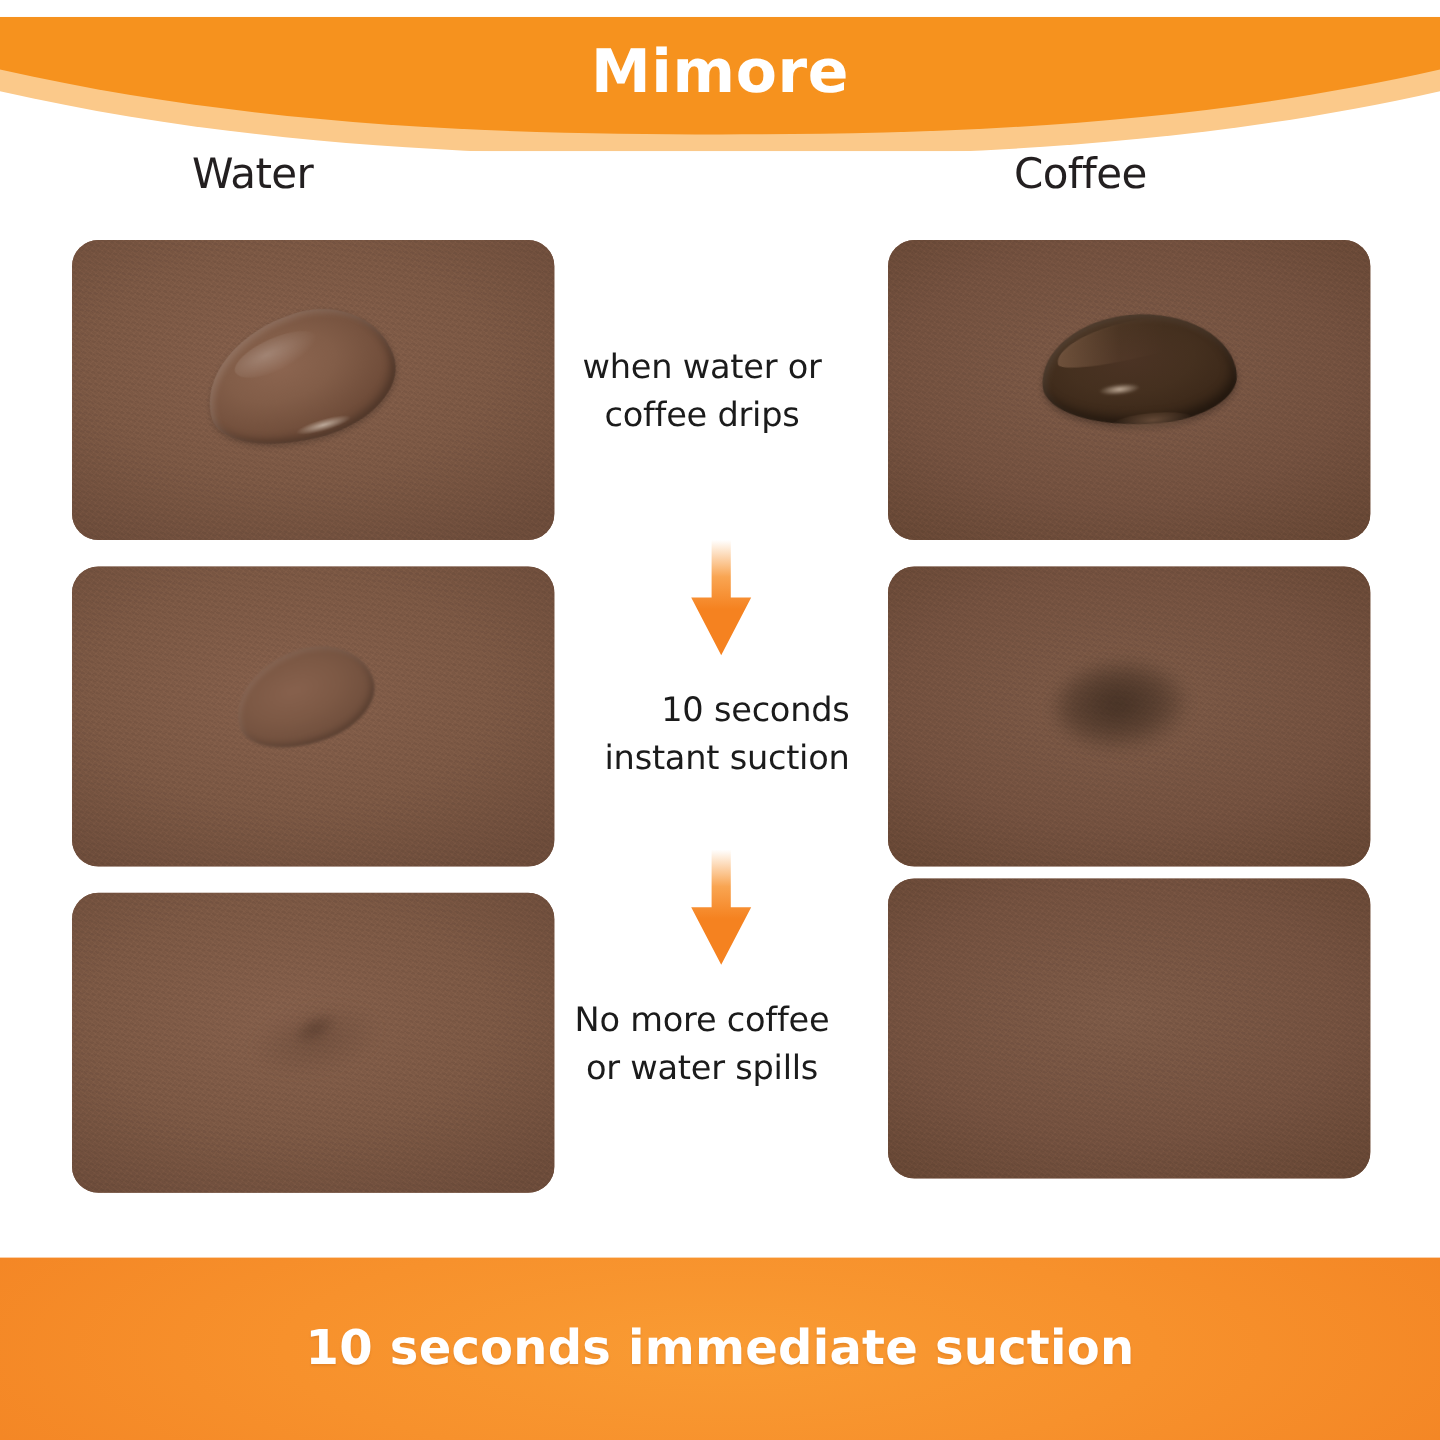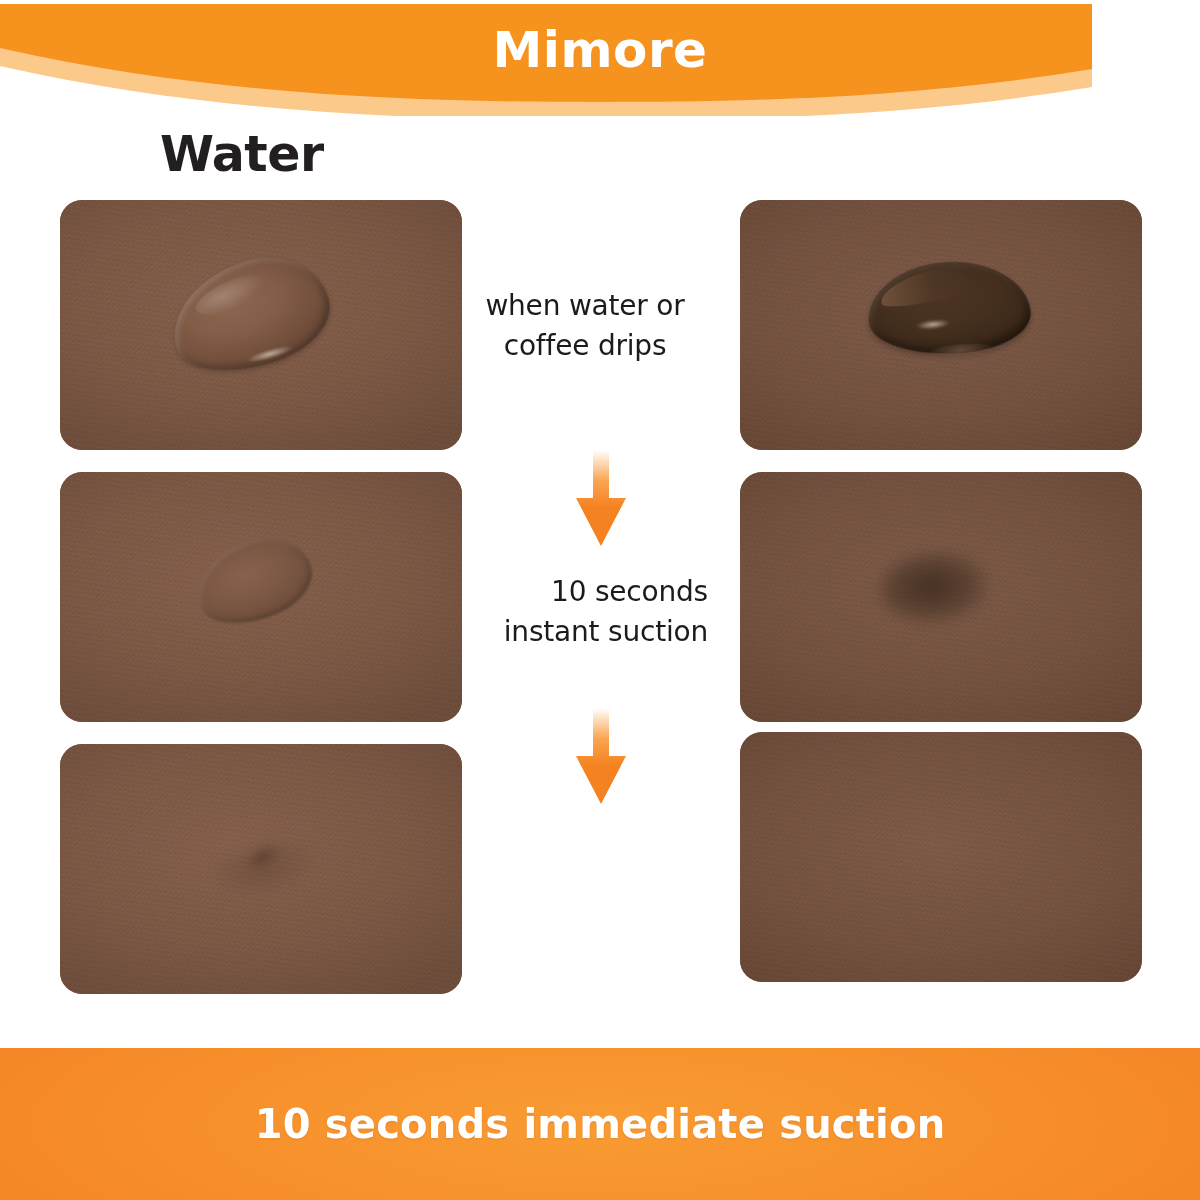--- a/index.html
+++ b/index.html
@@ -9,22 +9,22 @@
     height: 1200px;
     background: #ffffff;
     font-family: "Liberation Sans", sans-serif;
     overflow: hidden;
     position: relative;
   }
 
   
   .header-banner {
     position: absolute;
-    top: 4px; left: 0;
-    width: 1092px;
+    top: 14px; left: 0;
+    width: 1200px;
     height: 112px;
     overflow: hidden;
   }
   .header-banner svg { display: block; width: 1200px; height: 112px; }
 
   .brand-title {
     position: absolute;
     top: 0; left: 0;
     width: 1200px;
     height: 92px;
@@ -44,22 +44,22 @@
     position: absolute;
     top: 112px; left: 0;
     width: 1200px;
     height: 936px;
   }
 
   
   .col-heading {
     position: absolute;
     font-family: "DejaVu Sans", sans-serif;
-    font-size: 49px;
-    font-weight: bold;
+    font-size: 35px;
+    font-weight: normal;
     color: #231f20;
     letter-spacing: -0.5px;
     white-space: nowrap;
   }
   .col-heading.water  { left: 160px; top: 14px; }
   .col-heading.coffee { left: 845px; top: 14px; }
 
   
   .panel {
     position: absolute;
@@ -281,20 +281,21 @@
   <svg viewBox="0 0 1200 112" preserveAspectRatio="none">
     <path d="M0,0 H1200 V62 C980,112 760,116 600,116 C440,116 220,112 0,62 Z" fill="#fbc98a"></path>
     <path d="M0,0 H1200 V44 C980,94 760,98 600,98 C440,98 220,94 0,44 Z" fill="#f6921e"></path>
   </svg>
   <div class="brand-title">Mimore</div>
 </div>
 
 <div class="main-area">
 
   <div class="col-heading water">Water</div>
+  <div class="col-heading coffee">Coffee</div>
 
   <div class="panel c-left r1">
     <div class="surface"></div>
     <div class="spill water-puddle-big"></div>
   </div>
 
   <div class="panel c-left r2">
     <div class="surface"></div>
     <div class="spill water-puddle-small"></div>
   </div>
@@ -347,18 +348,19 @@
             <stop offset="0%" stop-color="#ffffff"></stop>
             <stop offset="32%" stop-color="#f9a552"></stop>
             <stop offset="60%" stop-color="#f58220"></stop>
             <stop offset="100%" stop-color="#f58220"></stop>
           </linearGradient>
         </defs>
         <path d="M22,0 H38 V48 H55 L30,96 L5,48 H22 Z" fill="url(#agrad2)"></path>
       </svg>
     </div>
 
+    <div class="step-text s3">No more coffee<br>or water spills</div>
   </div>
 </div>
 
 <div class="footer-banner">
   <div class="footer-line">10 seconds immediate suction</div>
 </div>
 
 </body></html>

